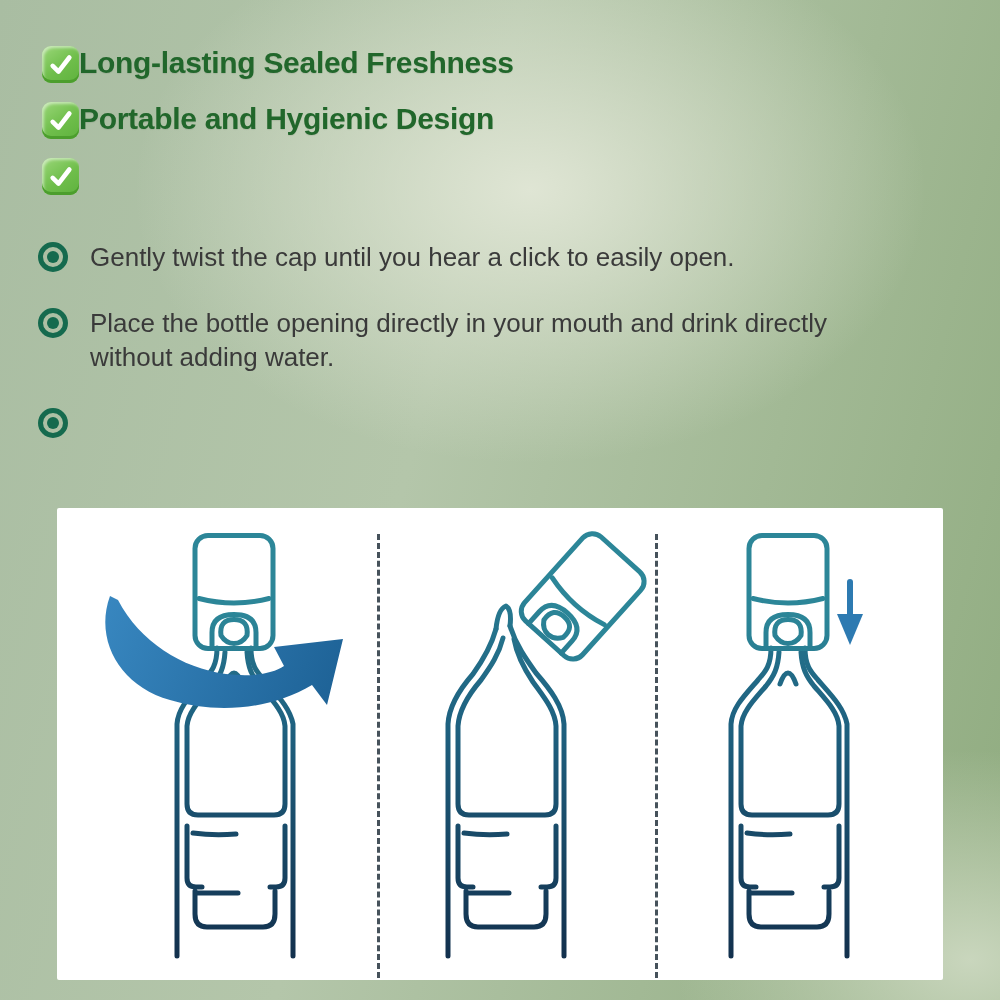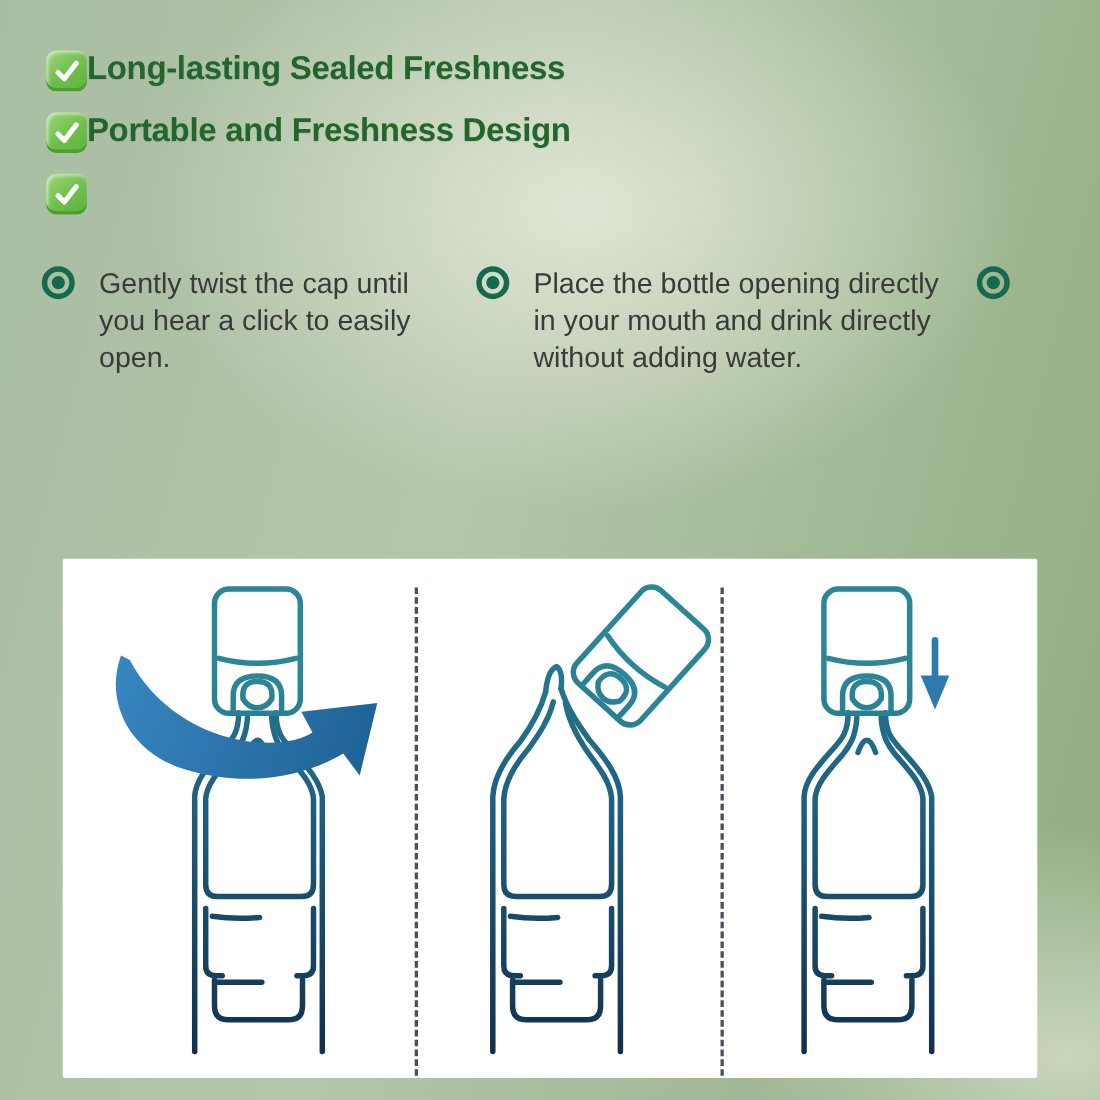--- a/index.html
+++ b/index.html
@@ -21,21 +21,21 @@
     box-shadow:inset 0 -3px 0 #4c9e2d, inset 2px 2px 3px rgba(255,255,255,.5);
     display:flex;align-items:center;justify-content:center;
   }
   .checkbox-icon svg{width:30px;height:30px;}
   .feature-label{
     font-size:30px;font-weight:700;color:#21672b;letter-spacing:-.3px;
     text-shadow:0 1px 1px rgba(0,0,0,.08);white-space:nowrap;
   }
 
   
-  .instructions{position:absolute;top:240px;left:38px;width:880px;display:flex;flex-direction:row;gap:32px;}
+  .instructions{position:absolute;top:240px;left:38px;width:880px;display:flex;flex-direction:column;gap:32px;}
   .instr-row{display:flex;align-items:flex-start;gap:22px;}
   .target-icon{
     width:30px;height:30px;flex:0 0 30px;margin-top:2px;border-radius:50%;
     border:5px solid #156a4e;display:flex;align-items:center;justify-content:center;box-sizing:border-box;
   }
   .target-icon .dot{width:12px;height:12px;border-radius:50%;background:#156a4e;}
   .instr-text{margin:0;font-size:26px;line-height:34px;color:#3a3a3a;max-width:760px;}
 
   
   .panel{position:absolute;top:508px;left:57px;width:886px;height:472px;background:#ffffff;border-radius:2px;}
@@ -105,21 +105,21 @@
           </svg>
       </span>
       <span class="feature-label">Long-lasting Sealed Freshness</span>
     </div>
     <div class="feature-row">
       <span class="checkbox-icon">
         <svg viewBox="0 0 36 36">
             <path d="M8 19 L15 26 L28 9" fill="none" stroke="#ffffff" stroke-width="5.5" stroke-linecap="round" stroke-linejoin="round"></path>
           </svg>
       </span>
-      <span class="feature-label">Portable and Freshness Design</span>
+      <span class="feature-label">Portable and Hygienic Design</span>
     </div>
     <div class="feature-row">
       <span class="checkbox-icon">
         <svg viewBox="0 0 36 36">
             <path d="M8 19 L15 26 L28 9" fill="none" stroke="#ffffff" stroke-width="5.5" stroke-linecap="round" stroke-linejoin="round"></path>
           </svg>
       </span>
     </div>
   </section>
 

